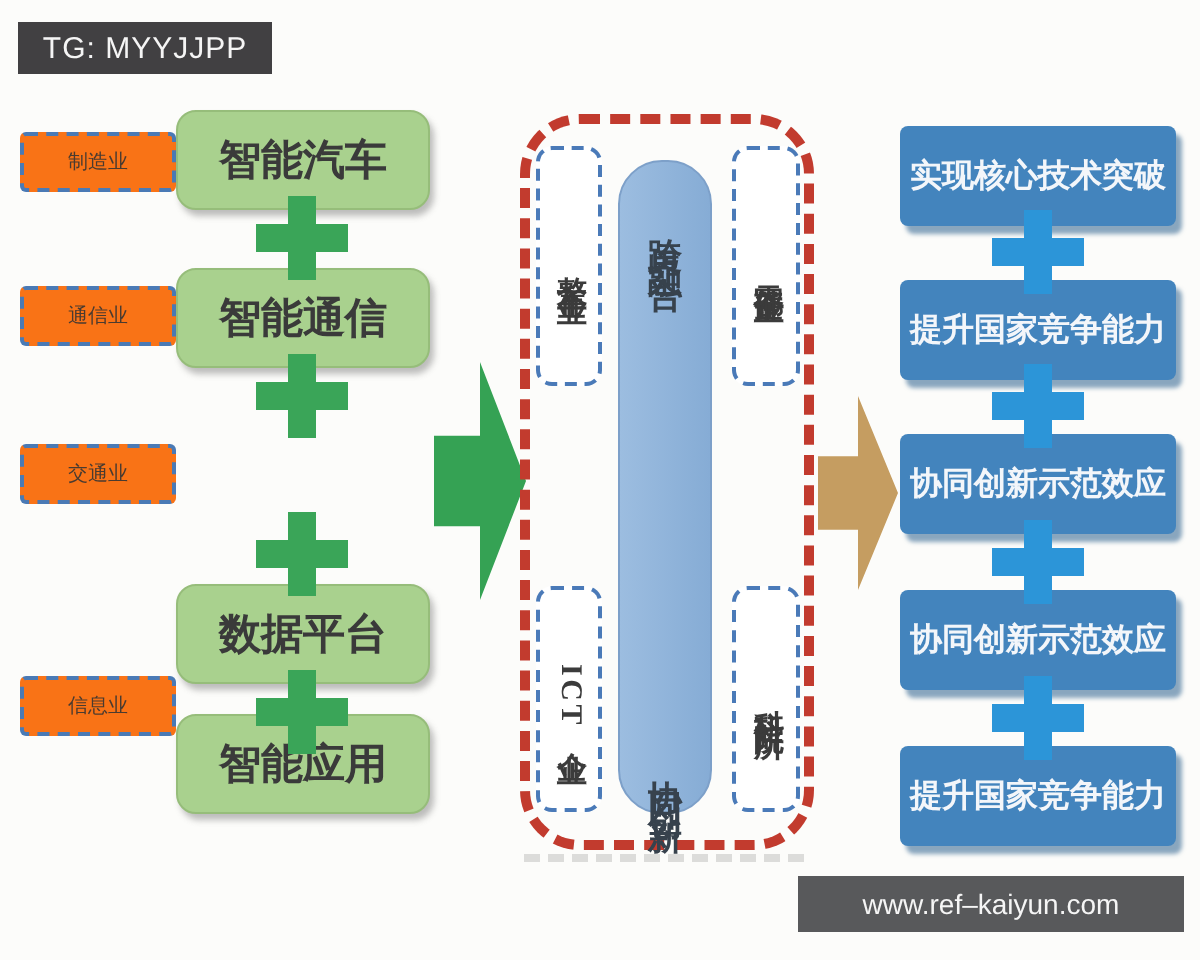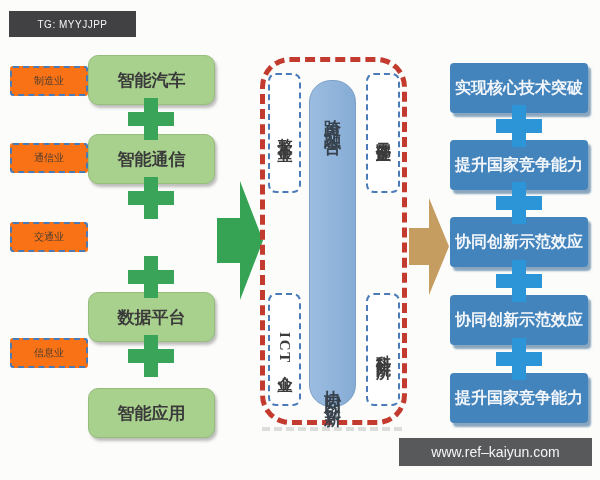--- a/index.html
+++ b/index.html
@@ -6,35 +6,35 @@
   .canvas{
     position:relative;width:600px;height:480px;background:#fcfcfa;
     font-family:"Liberation Serif","DejaVu Serif",serif;overflow:hidden;
   }
   
   .badge{
     position:absolute;background:#414042;color:#f5f5f5;
     font-family:"Liberation Sans","DejaVu Sans",sans-serif;
     display:flex;align-items:center;justify-content:center;
   }
-  .badge.hdr{left:9px;top:11px;width:127px;height:26px;font-size:10px;letter-spacing:.5px;}
+  .badge.hdr{left:9px;top:11px;width:127px;height:26px;font-size:15px;letter-spacing:.5px;}
   .badge.ftr{left:399px;top:438px;width:193px;height:28px;background:#58595b;font-size:14px;}
   
   .ind{
     position:absolute;left:10px;width:78px;height:30px;box-sizing:border-box;
     border:2px dashed #4a7ab5;border-radius:3px;background:#f97316;
     color:#4a3b30;font-weight:normal;font-size:10px;
     display:flex;align-items:center;justify-content:center;
   }
   
   .gbox{
     position:absolute;left:88px;width:127px;height:50px;box-sizing:border-box;
     background:#a9d18e;border:1px solid #96bd7a;border-radius:10px;
     box-shadow:2px 3px 3px rgba(110,110,110,.45);
-    color:#3a3a3a;font-weight:bold;font-size:17px;
+    color:#3a3a3a;font-weight:bold;font-size:21px;
     display:flex;align-items:center;justify-content:center;
   }
   
   .bbox{
     position:absolute;left:450px;width:138px;height:50px;box-sizing:border-box;
     background:#4384bd;border-radius:4px;
     box-shadow:3px 4px 2px rgba(41,94,141,.55);
     color:#f3f6fa;font-weight:bold;font-size:16px;
     display:flex;align-items:center;justify-content:center;white-space:nowrap;
   }
@@ -90,21 +90,21 @@
   <div class="badge ftr">www.ref–kaiyun.com</div>
 
   <div class="ind" style="top:66px">制造业</div>
   <div class="ind" style="top:143px">通信业</div>
   <div class="ind" style="top:222px">交通业</div>
   <div class="ind" style="top:338px">信息业</div>
 
   <div class="gbox" style="top:55px">智能汽车</div>
   <div class="gbox" style="top:134px">智能通信</div>
   <div class="gbox" style="top:292px">数据平台</div>
-  <div class="gbox" style="top:388px">智能应用</div>
+  <div class="gbox" style="top:357px">智能应用</div>
 
   <div class="plus g" style="top:98px">
       <div class="v"></div>
       <div class="h"></div>
     </div>
   <div class="plus g" style="top:177px">
       <div class="v"></div>
       <div class="h"></div>
     </div>
   <div class="plus g" style="top:256px">

